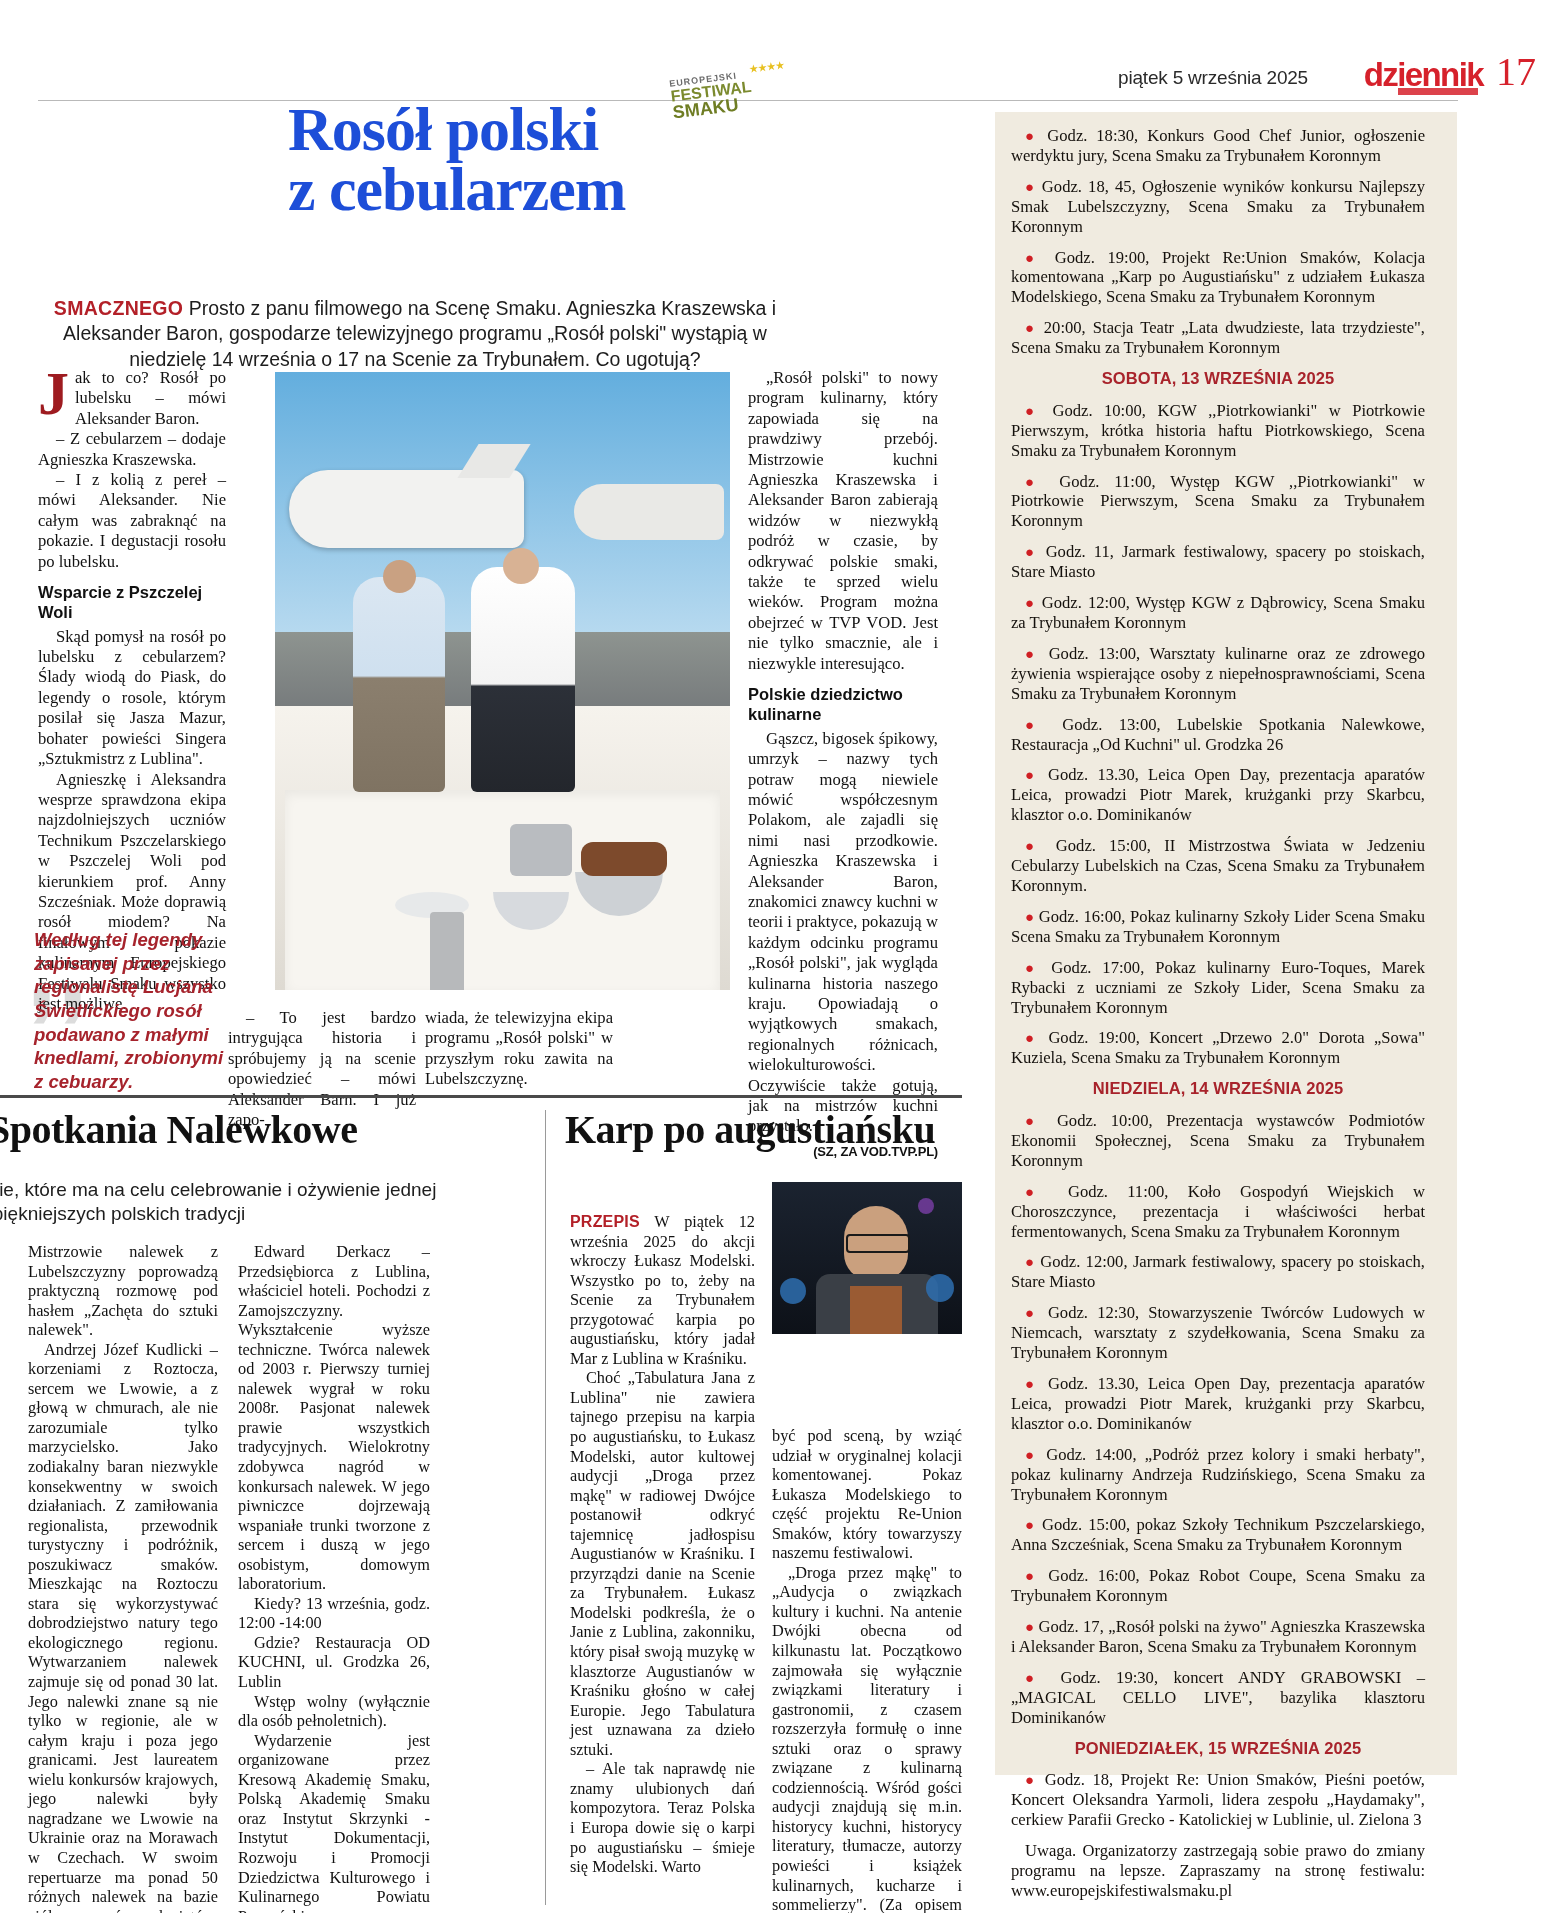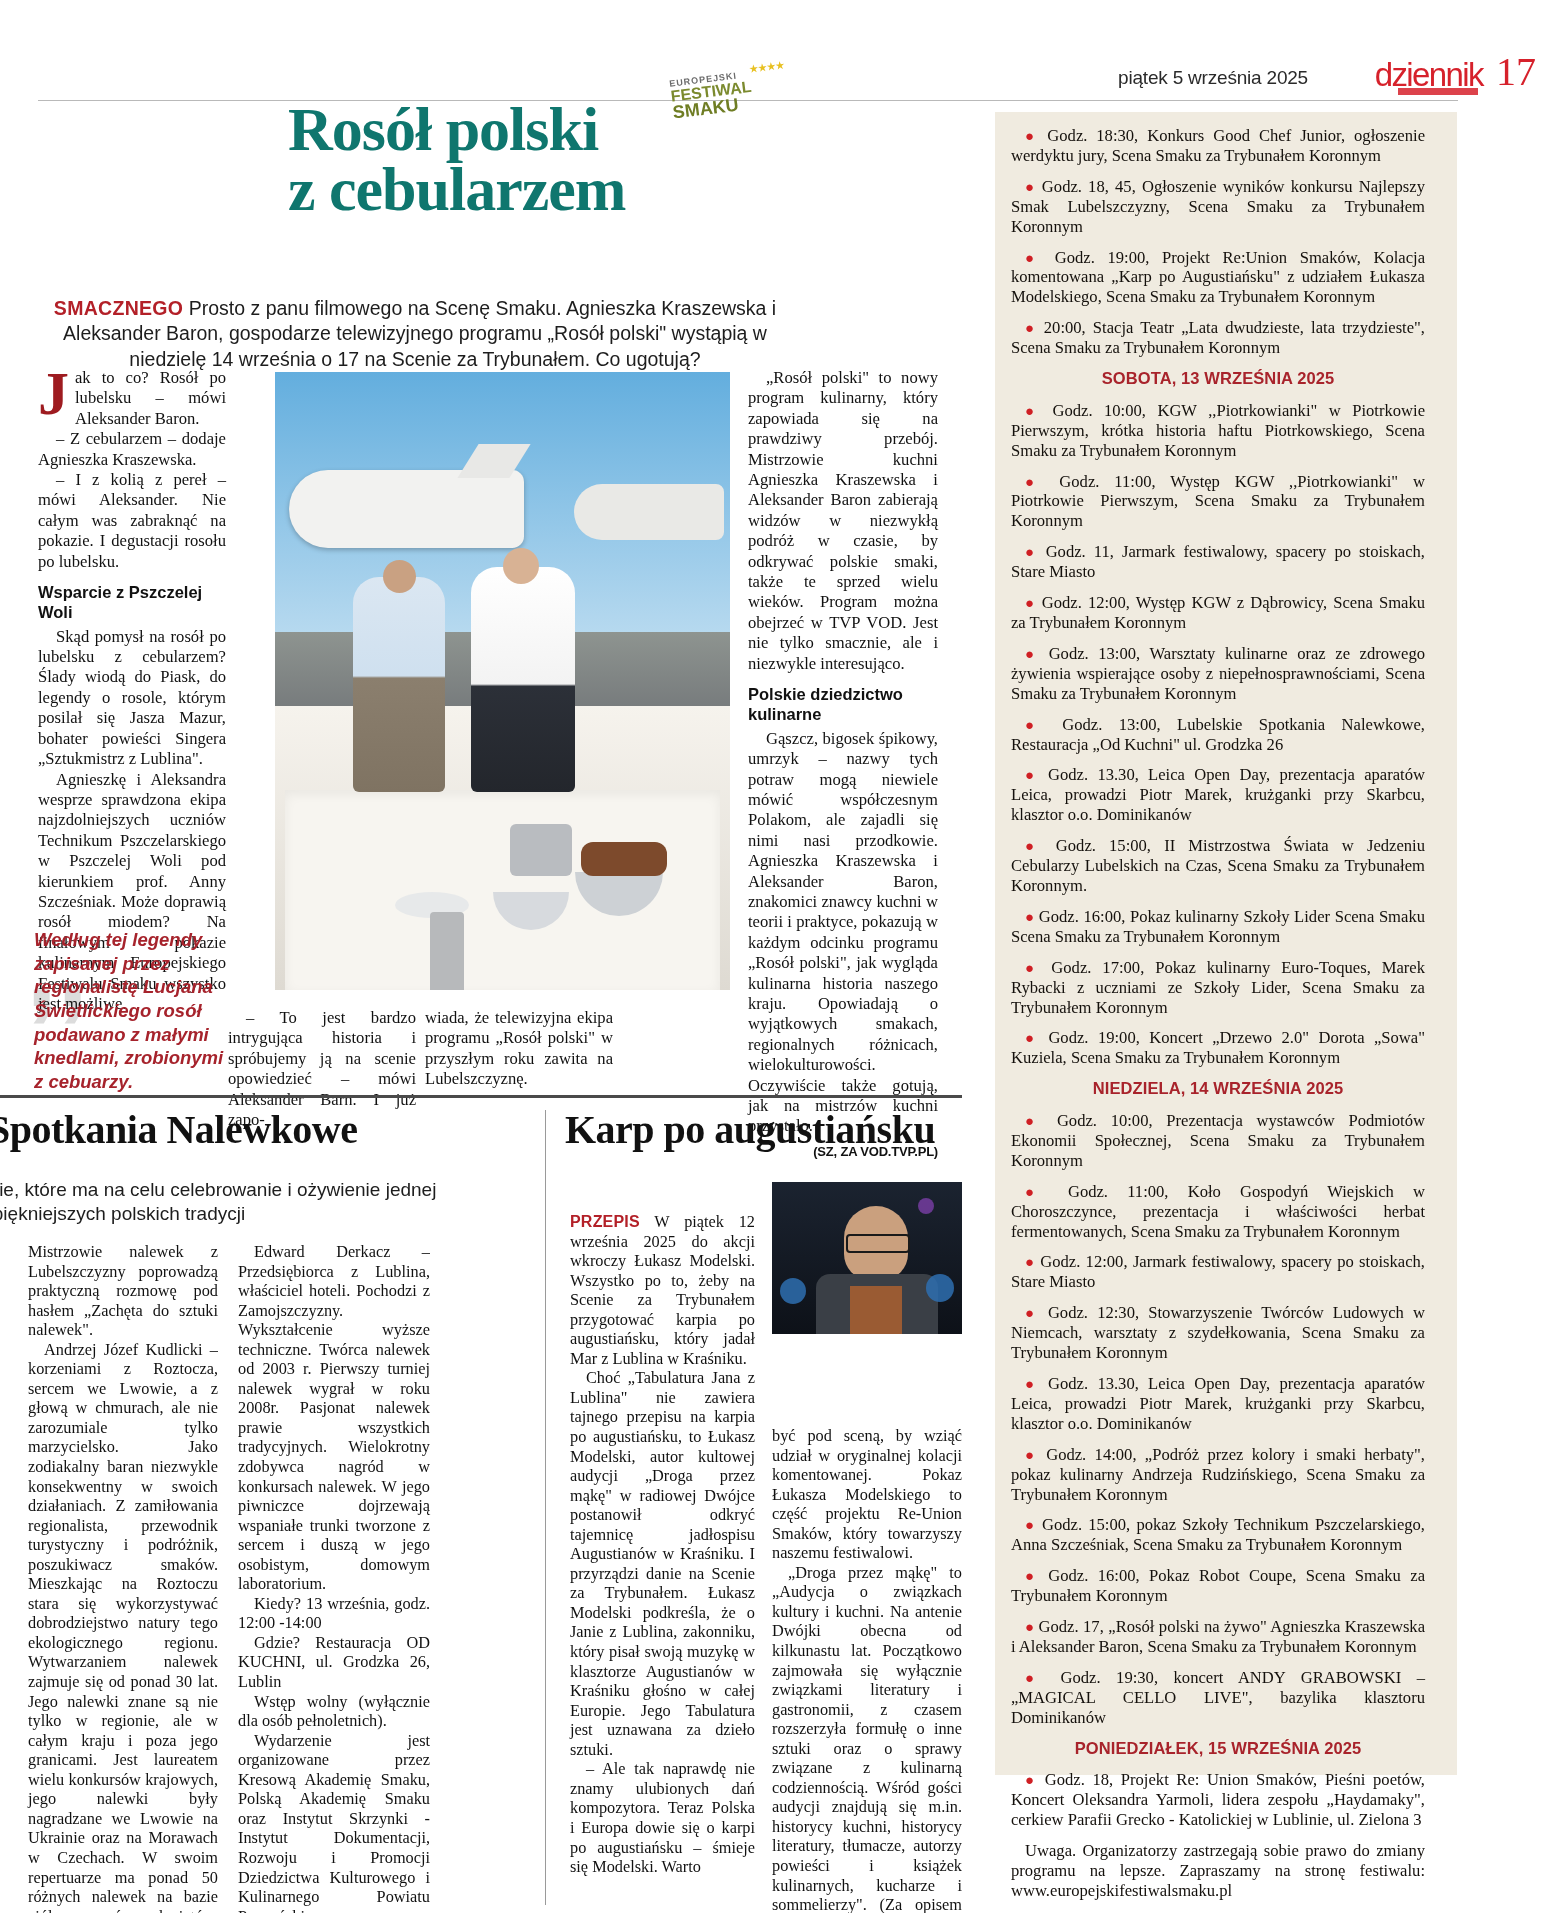--- a/index.html
+++ b/index.html
@@ -21,21 +21,21 @@
     position:absolute;left:38px;top:100px;width:1420px;height:1px;background:#b9b9b9;
   }
   .mast-date{
     position:absolute;right:250px;top:67px;
     font-family:"Liberation Sans",sans-serif;
     font-size:19px;color:#2a2a2a;letter-spacing:-0.2px;white-space:nowrap;
   }
   .mast-logo{
     position:absolute;right:75px;top:58px;
     font-family:"Liberation Sans",sans-serif;
-    font-weight:normal;font-size:33px;color:#d6212b;letter-spacing:-1.6px;
+    font-weight:bold;font-size:33px;color:#d6212b;letter-spacing:-1.6px;
     line-height:1;
   }
   .mast-logo-sub{
     position:absolute;right:80px;top:88px;width:80px;height:7px;background:#d6212b;
     opacity:.85;
   }
   .mast-page{
     position:absolute;right:22px;top:52px;
     font-family:"Liberation Serif",serif;
     font-size:40px;color:#d6212b;line-height:1;
@@ -51,21 +51,21 @@
   .fest-l3{font-family:"Liberation Sans",sans-serif;font-weight:bold;font-size:18px;color:#6f7d24;margin-top:-3px;}
   .fest-stars{position:absolute;right:-8px;top:-6px;color:#e8c020;font-size:11px;letter-spacing:-1px;}
 
   
   .headline{
     position:absolute;left:288px;top:100px;width:430px;
     font-family:"Liberation Serif",serif;
     font-weight:bold;
     font-size:62px;line-height:0.96;
     letter-spacing:-1px;
-    color:#0f766e;
+    color:#1d4ed8;
   }
   .headline .l2{display:block;}
 
   
   .lead{
     position:absolute;left:45px;top:296px;width:740px;
     font-family:"Liberation Sans",sans-serif;
     font-size:19.5px;line-height:1.3;text-align:center;color:#1d1d1d;
   }
   .lead .kicker{

